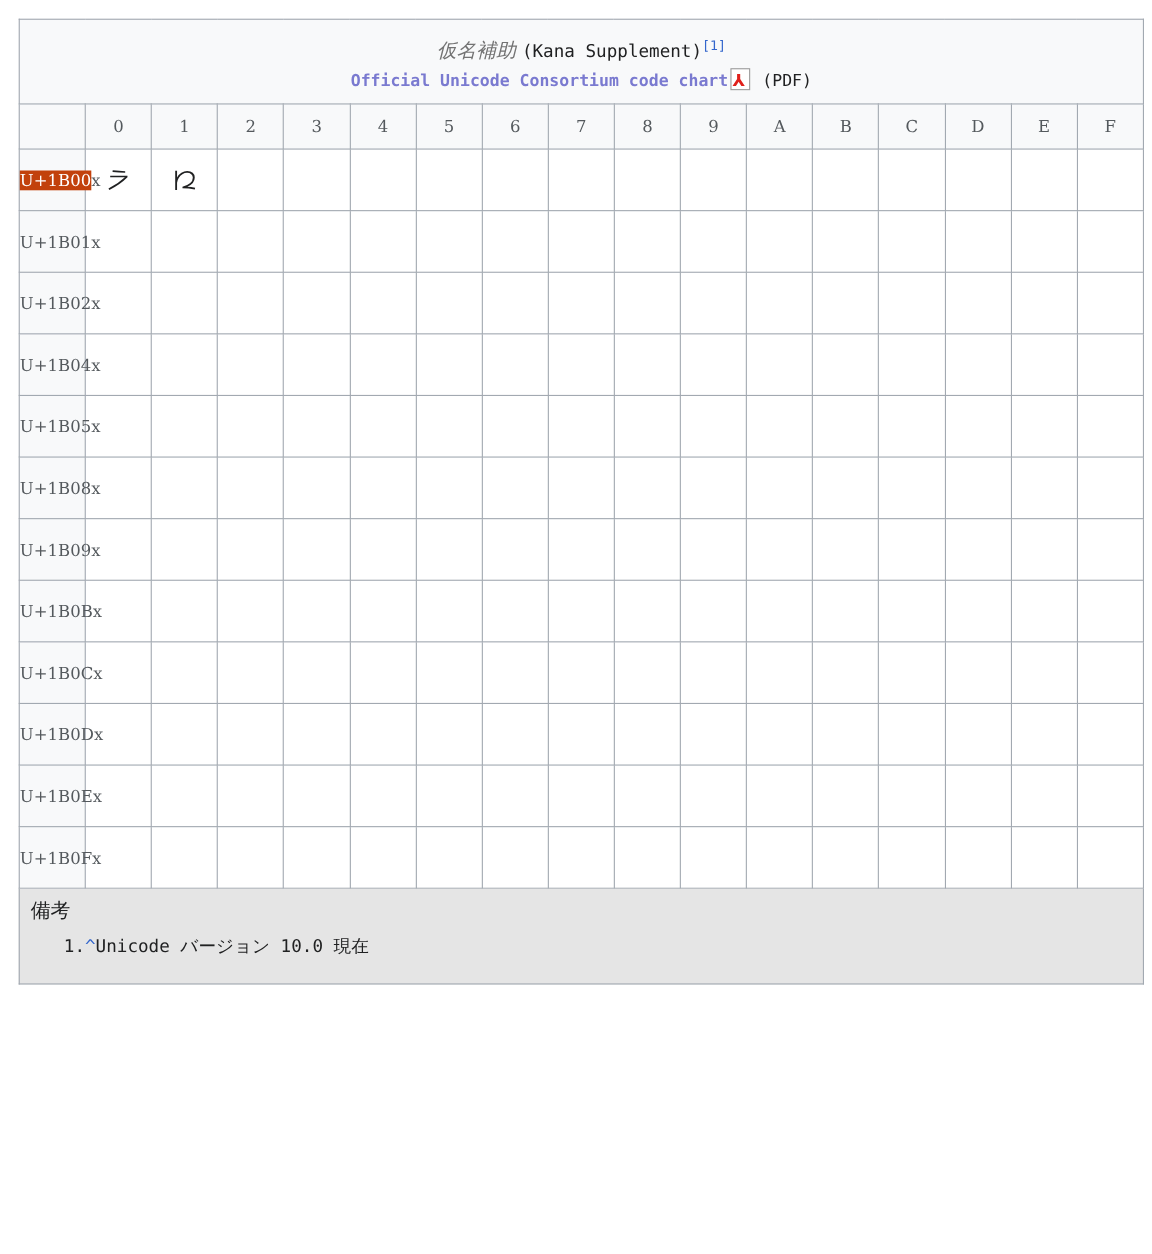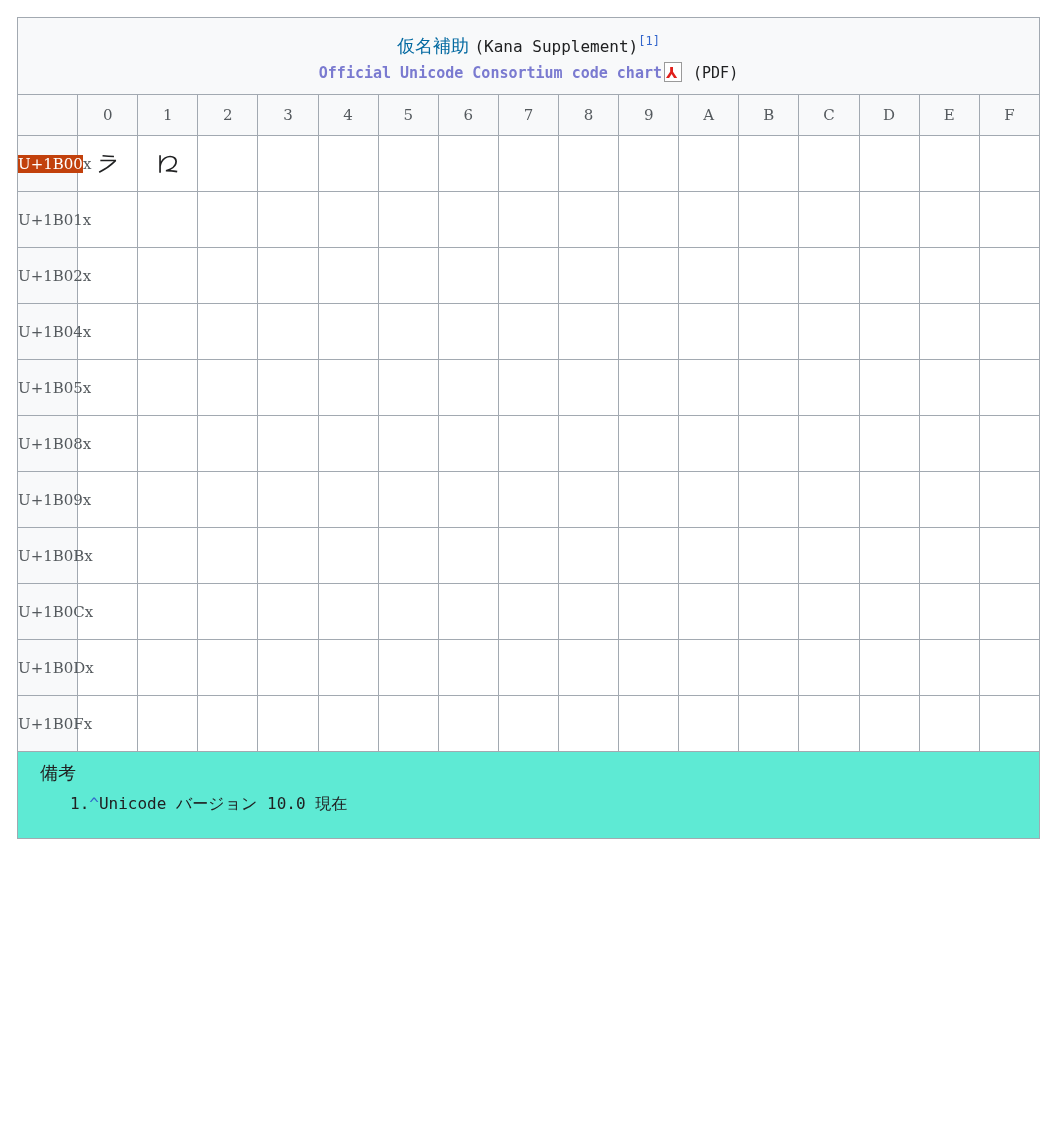--- a/index.html
+++ b/index.html
@@ -2,34 +2,34 @@
 <html><head>
 <meta charset="utf-8">
 <style>
   html, body { margin:0; padding:0; background:#ffffff; }
   body { width:1047px; height:1140px; position:relative; font-family:"DejaVu Serif", serif; }
   .wrap { position:absolute; left:17px; top:17px; width:1023px; }
   table.chart { border-collapse:collapse; width:1023px; table-layout:fixed; background:#f8f9fa; }
   table.chart td, table.chart th { border:1px solid #a2a9b1; text-align:center; padding:0; }
   .caption-cell { background:#f8f9fa; height:76px; font-weight:normal; }
   .cap-line1 { font-size:17px; line-height:26px; color:#202122; margin-top:6px; }
-  .cap-title { color:#0369a1; font-family:"DejaVu Sans", sans-serif; font-size:18px; }
+  .cap-title { color:#737373; font-family:"DejaVu Sans", sans-serif; font-size:18px;font-style:italic; }
   .cap-en { font-family:"DejaVu Sans Mono", monospace; font-size:16px; }
   .cap-ref { color:#3366cc; font-size:12px; vertical-align:super; font-family:"DejaVu Sans Mono", monospace; }
   .cap-line2 { font-family:"DejaVu Sans Mono", monospace; font-size:15px; line-height:26px; color:#202122; margin-bottom:4px; }
   .cap-link { color:#7a7ad0;font-weight:bold; }
   .pdf-icon { display:inline-block; width:18px; height:20px; vertical-align:-4px; position:relative; border:1px solid #9a9a9a; background:#fff; margin:0 2px; box-sizing:border-box; }
   .pdf-icon span { position:absolute; left:1px; top:0; font-size:15px; color:#e0201b; font-family:"DejaVu Sans", sans-serif; font-weight:bold; line-height:20px; }
   tr.colhead th { background:#f8f9fa; height:40px; font-weight:normal; font-family:"DejaVu Serif", serif; font-size:15px; color:#54595d; }
   th.corner { width:106px; }
   tr.datarow { height:56px; }
   tr.datarow th { background:#f8f9fa; font-weight:normal; font-family:"DejaVu Serif", serif; font-size:15px; color:#54595d; }
   tr.datarow td { background:#ffffff; font-size:22px; color:#202122; font-family:"DejaVu Serif", serif; }
   .sel { background:#c2410c; color:#ffffff; }
-  .notes { border:1px solid #a2a9b1; border-top:none; background:#5eead4; height:87px; box-sizing:border-box; padding:8px 22px; }
+  .notes { border:1px solid #a2a9b1; border-top:none; background:#e5e5e5; height:87px; box-sizing:border-box; padding:8px 10px; }
   .notes-title { font-size:18px; color:#202122; font-family:"DejaVu Sans", sans-serif; line-height:26px; }
   .note-item { font-family:"DejaVu Sans Mono", monospace; font-size:16px; color:#202122; margin-left:30px; margin-top:8px; }
   .caret { color:#3366cc; }
 </style>
 </head>
 <body>
 
 <div class="wrap">
   <table class="chart">
     <thead>
@@ -250,20 +250,39 @@
           <td>𛃘</td>
           <td>𛃙</td>
           <td>𛃚</td>
           <td>𛃛</td>
           <td>𛃜</td>
           <td>𛃝</td>
           <td>𛃞</td>
           <td>𛃟</td>
         </tr>
         <tr class="datarow">
+          <th>U+1B0Ex</th>
+          <td>𛃠</td>
+          <td>𛃡</td>
+          <td>𛃢</td>
+          <td>𛃣</td>
+          <td>𛃤</td>
+          <td>𛃥</td>
+          <td>𛃦</td>
+          <td>𛃧</td>
+          <td>𛃨</td>
+          <td>𛃩</td>
+          <td>𛃪</td>
+          <td>𛃫</td>
+          <td>𛃬</td>
+          <td>𛃭</td>
+          <td>𛃮</td>
+          <td>𛃯</td>
+        </tr>
+        <tr class="datarow">
           <th>U+1B0Fx</th>
           <td>𛃰</td>
           <td>𛃱</td>
           <td>𛃲</td>
           <td>𛃳</td>
           <td>𛃴</td>
           <td>𛃵</td>
           <td>𛃶</td>
           <td>𛃷</td>
           <td>𛃸</td>

